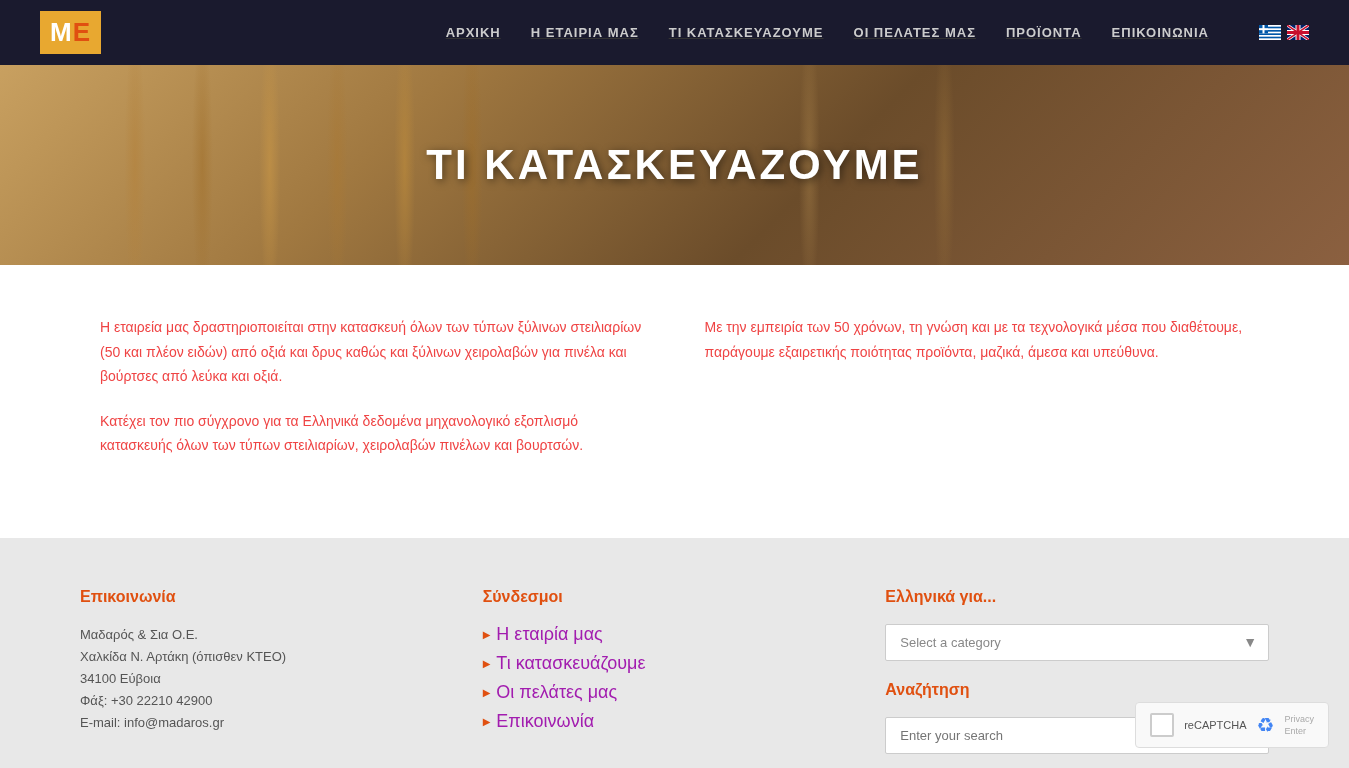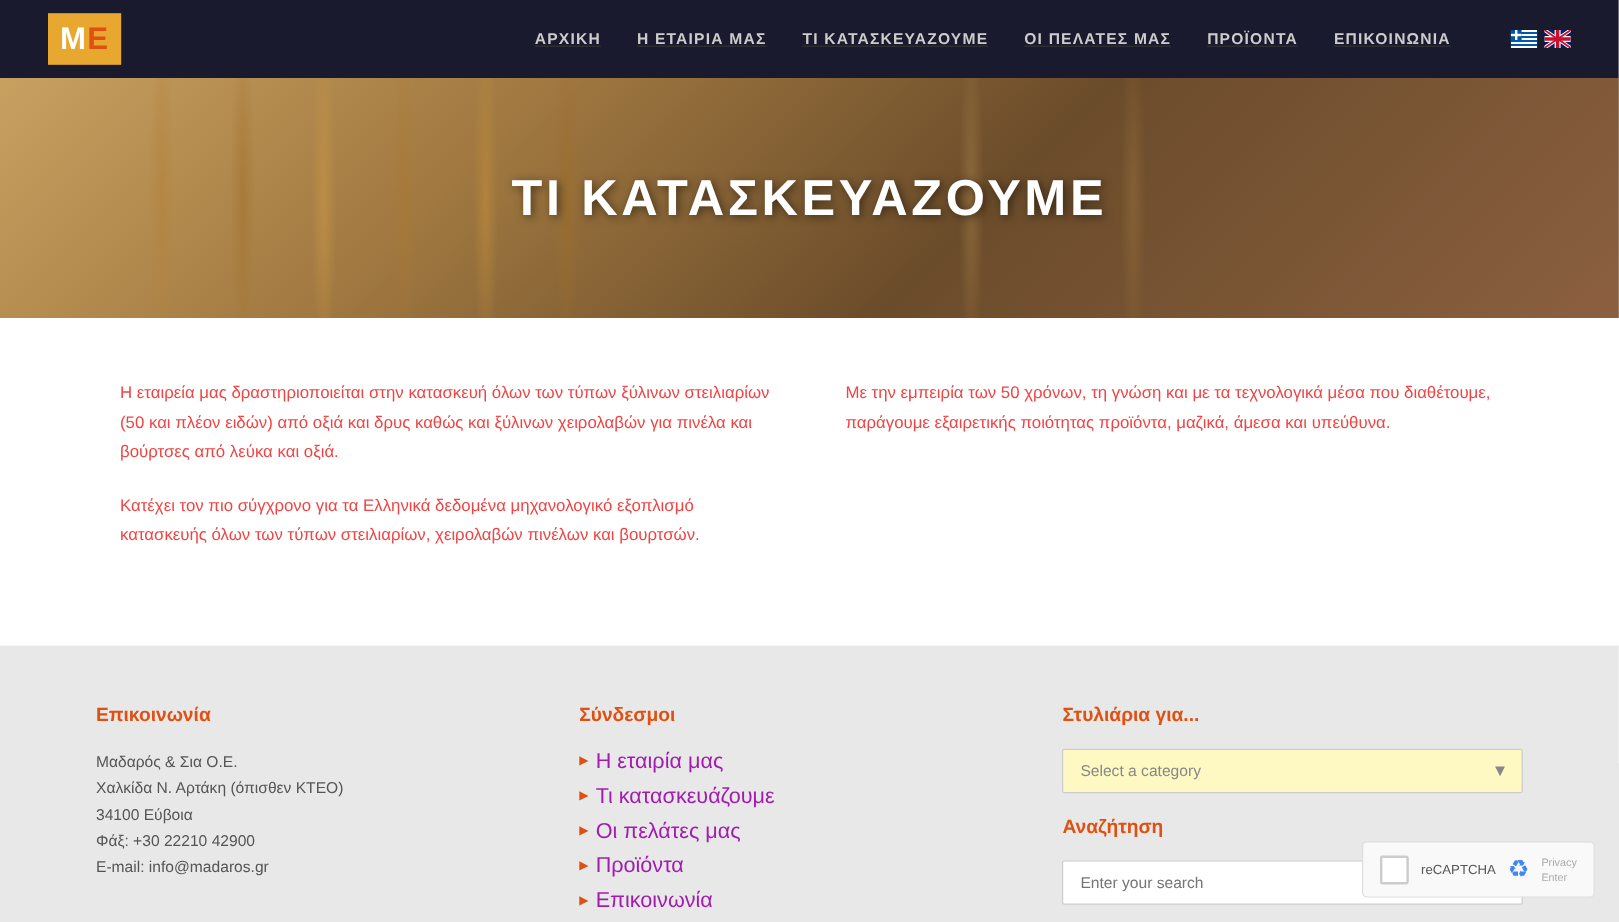--- a/index.html
+++ b/index.html
@@ -161,21 +161,21 @@
 
     
     .category-select-wrap {
       position: relative;
       margin-bottom: 20px;
     }
     .category-select {
       width: 100%;
       padding: 10px 14px;
       border: 1px solid #ccc;
-      background: #fef9c3;
+      background: #ffffff;
       font-size: 13px;
       color: #888;
       appearance: none;
       cursor: pointer;
       border-radius: 2px;
     }
     .select-arrow {
       position: absolute;
       right: 12px;
       top: 50%;
@@ -308,30 +308,27 @@
         <li>
             <a href="#">Η εταιρία μας</a>
           </li>
         <li>
             <a href="#">Τι κατασκευάζουμε</a>
           </li>
         <li>
             <a href="#">Οι πελάτες μας</a>
           </li>
         <li>
-            <a href="#">Προϊόντα</a>
-          </li>
-        <li>
             <a href="#">Επικοινωνία</a>
           </li>
       </ul>
     </div>
 
     <div class="footer-col">
-      <h3>Στυλιάρια για...</h3>
+      <h3>Ελληνικά για...</h3>
       <div class="category-select-wrap">
         <select class="category-select">
           <option value="">Select a category</option>
         </select>
         <span class="select-arrow">▼</span>
       </div>
 
       <h3>Αναζήτηση</h3>
       <input type="text" class="search-input" placeholder="Enter your search" style="">
     </div>

